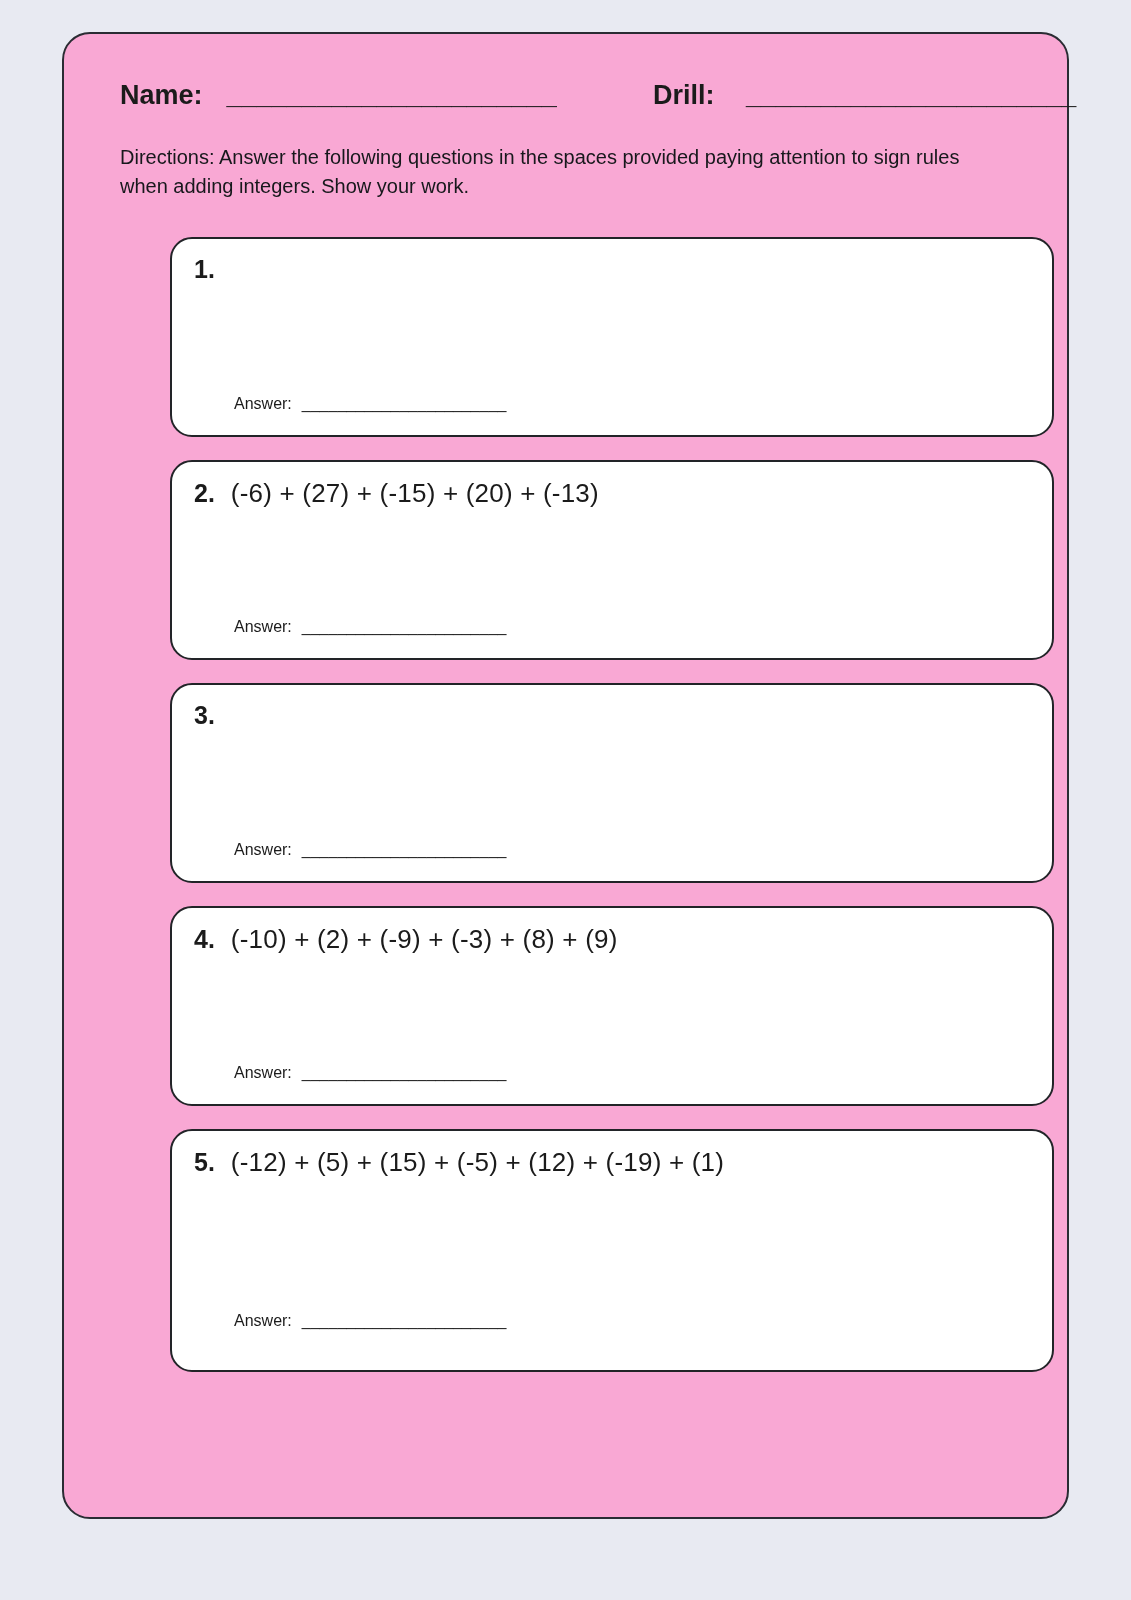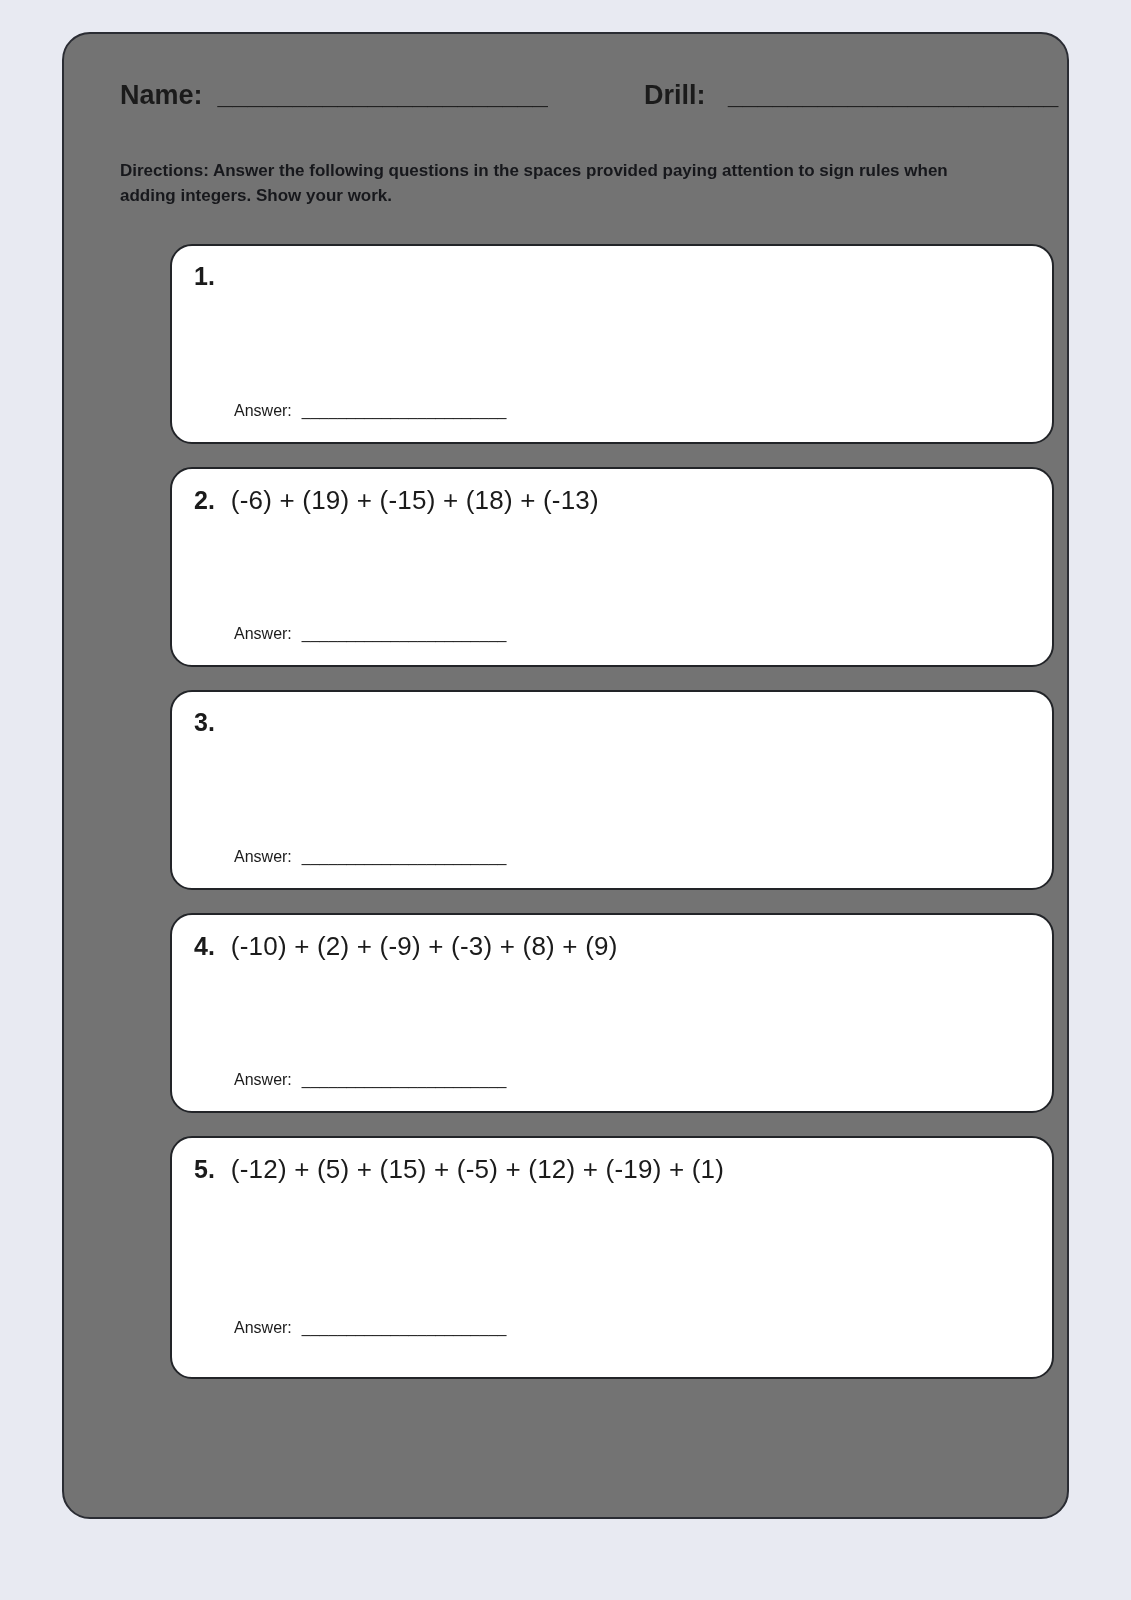--- a/index.html
+++ b/index.html
@@ -15,54 +15,54 @@
     height: 1600px;
     background: #e8eaf2;
     overflow: hidden;
   }
   .card {
     position: absolute;
     left: 62px;
     top: 32px;
     width: 1007px;
     height: 1487px;
-    background: #737373;
+    background: #f9a8d4;
     border: 2px solid #2a2c33;
     border-radius: 28px;
     box-sizing: border-box;
     padding: 46px 56px 0 56px;
   }
   .name-date-row {
     display: flex;
     align-items: baseline;
     font-size: 27px;
     font-weight: bold;
     white-space: nowrap;
   }
   .field-label { font-weight: bold; }
   .blank-line {
     font-weight: bold;
     letter-spacing: 0px;
-    margin-left: 15px;
+    margin-left: 24px;
     color: #1b1b1b;
   }
   .date-group { margin-left: 96px; }
   .title {
     text-align: center;
     font-family: "DejaVu Sans", "Liberation Sans", sans-serif;
     font-size: 60px;
     font-weight: bold;
     letter-spacing: 6px;
     margin-top: 24px;
     color: #1d1d1f;
   }
   .directions {
-    margin-top: 48px;
-    font-size: 17px;
-    font-weight: bold;
+    margin-top: 32px;
+    font-size: 20px;
+    font-weight: normal;
     line-height: 1.45;
     max-width: 870px;
     color: #17181c;
   }
   .questions {
     margin-top: 36px;
     margin-left: 50px;
   }
   .question-box {
     position: relative;
@@ -125,21 +125,21 @@
           <span class="q-number">1.</span>
         </div>
         <div class="answer-row">
           <span class="answer-label">Answer:</span><span class="answer-blank">_______________________</span>
         </div>
       </div>
 
       <div class="question-box">
         <div class="question-line">
           <span class="q-number">2.</span>
-          <span class="q-expression">(-6) + (19) + (-15) + (18) + (-13)</span>
+          <span class="q-expression">(-6) + (27) + (-15) + (20) + (-13)</span>
         </div>
         <div class="answer-row">
           <span class="answer-label">Answer:</span><span class="answer-blank">_______________________</span>
         </div>
       </div>
 
       <div class="question-box">
         <div class="question-line">
           <span class="q-number">3.</span>
         </div>

